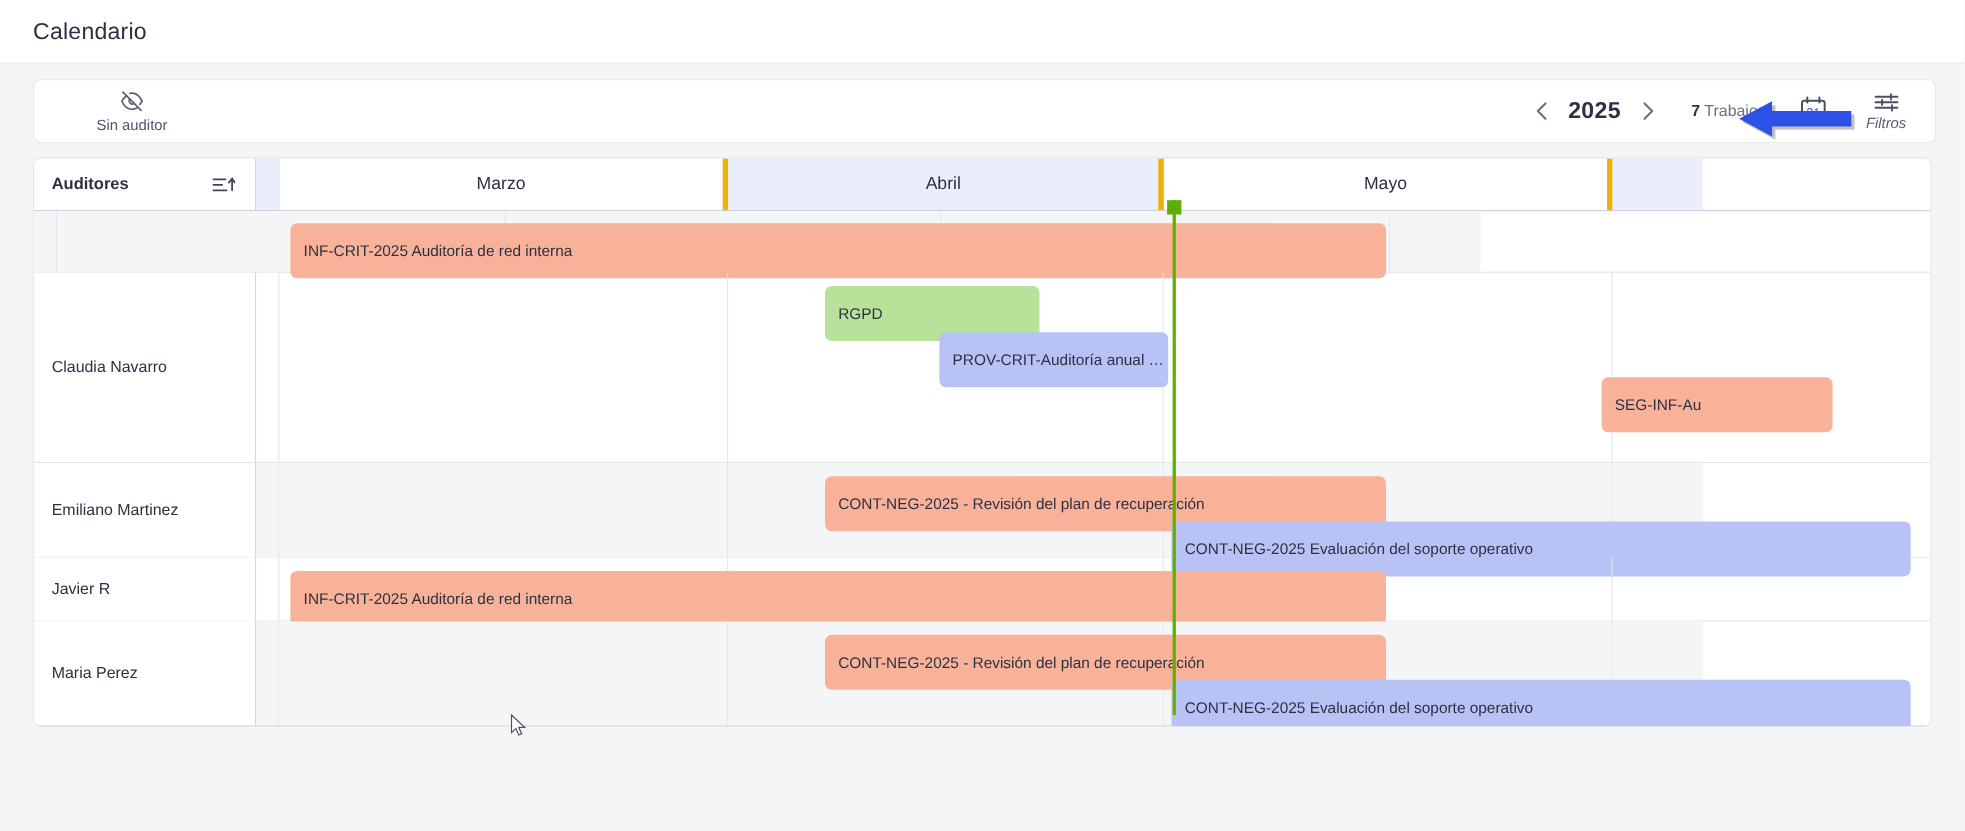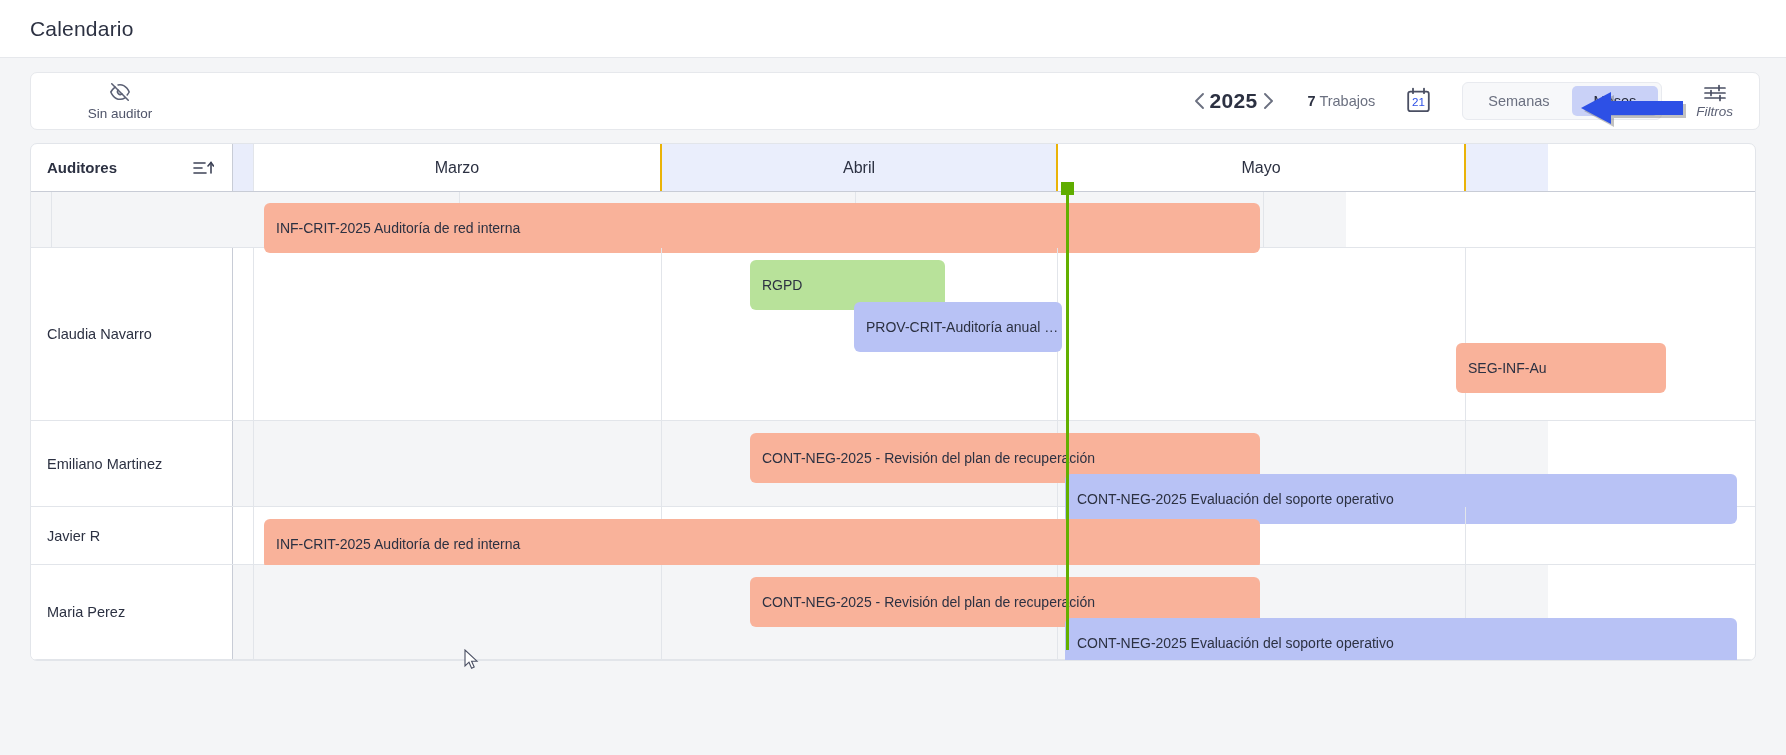--- a/index.html
+++ b/index.html
@@ -48,20 +48,21 @@
     gap: 3px;
     color: #5b6074;
     cursor: pointer;
   }
   .tb-left .lbl { font-size: 13.5px; color: #4f5469; }
   .tb-spacer { flex: 1; }
 
   .year-nav {
     display: flex;
     align-items: center;
+    gap: 14px;
   }
   .chev {
     color: #6b7080;
     font-size: 22px;
     line-height: 1;
     cursor: pointer;
     padding: 0 2px;
     user-select: none;
   }
   .year-val {
@@ -153,21 +154,21 @@
   .c-m4   { width: 82px;  flex: 0 0 82px;  }
 
   .head-row { height: 48px; border-bottom: 1px solid #c8ccd6; }
   .head-cell {
     display: flex;
     align-items: center;
     justify-content: center;
     font-size: 16px;
     color: #2c3142;
     height: 100%;
-    border-right: 2px solid #eab308;
+    border-right: 5px solid #eab308;
   }
   .head-cell.aud {
     justify-content: space-between;
     padding: 0 18px 0 16px;
     font-weight: 700;
     font-size: 15px;
     border-right: 1px solid #c8ccd6;
   }
   .head-cell.gut { background: #e9edfb; border-right: 1px solid #e2e5ea; }
   .head-cell.cur { background: #eaeefc; }
@@ -295,24 +296,20 @@
 
     <div class="cal-ico-btn">
       <svg width="27" height="28" viewBox="0 0 27 28" fill="none">
         <rect x="3.2" y="4.6" width="20.6" height="19.5" rx="2.2" stroke="#4a4f63" stroke-width="1.8"></rect>
         <line x1="8" y1="1.6" x2="8" y2="6.2" stroke="#4a4f63" stroke-width="1.8" stroke-linecap="round"></line>
         <line x1="19" y1="1.6" x2="19" y2="6.2" stroke="#4a4f63" stroke-width="1.8" stroke-linecap="round"></line>
         <text x="13.5" y="19.4" font-family="Liberation Sans, sans-serif" font-size="11.6" fill="#2d50e6" text-anchor="middle">21</text>
       </svg>
     </div>
 
-    <div class="seg">
-      <div class="seg-btn">Semanas</div>
-      <div class="seg-btn active">Meses</div>
-    </div>
 
     <div class="filtros">
       <span>
         <svg width="24" height="18" viewBox="0 0 24 18" fill="none" stroke="#4a4f63" stroke-width="1.7" stroke-linecap="round">
           <line x1="2" y1="4" x2="22" y2="4"></line>
           <line x1="2" y1="9" x2="22" y2="9"></line>
           <line x1="2" y1="14" x2="22" y2="14"></line>
           <circle cx="16" cy="4" r="0.1"></circle>
           <path d="M16 1.6 L16 6.4"></path>
           <path d="M8 6.6 L8 11.4"></path>

